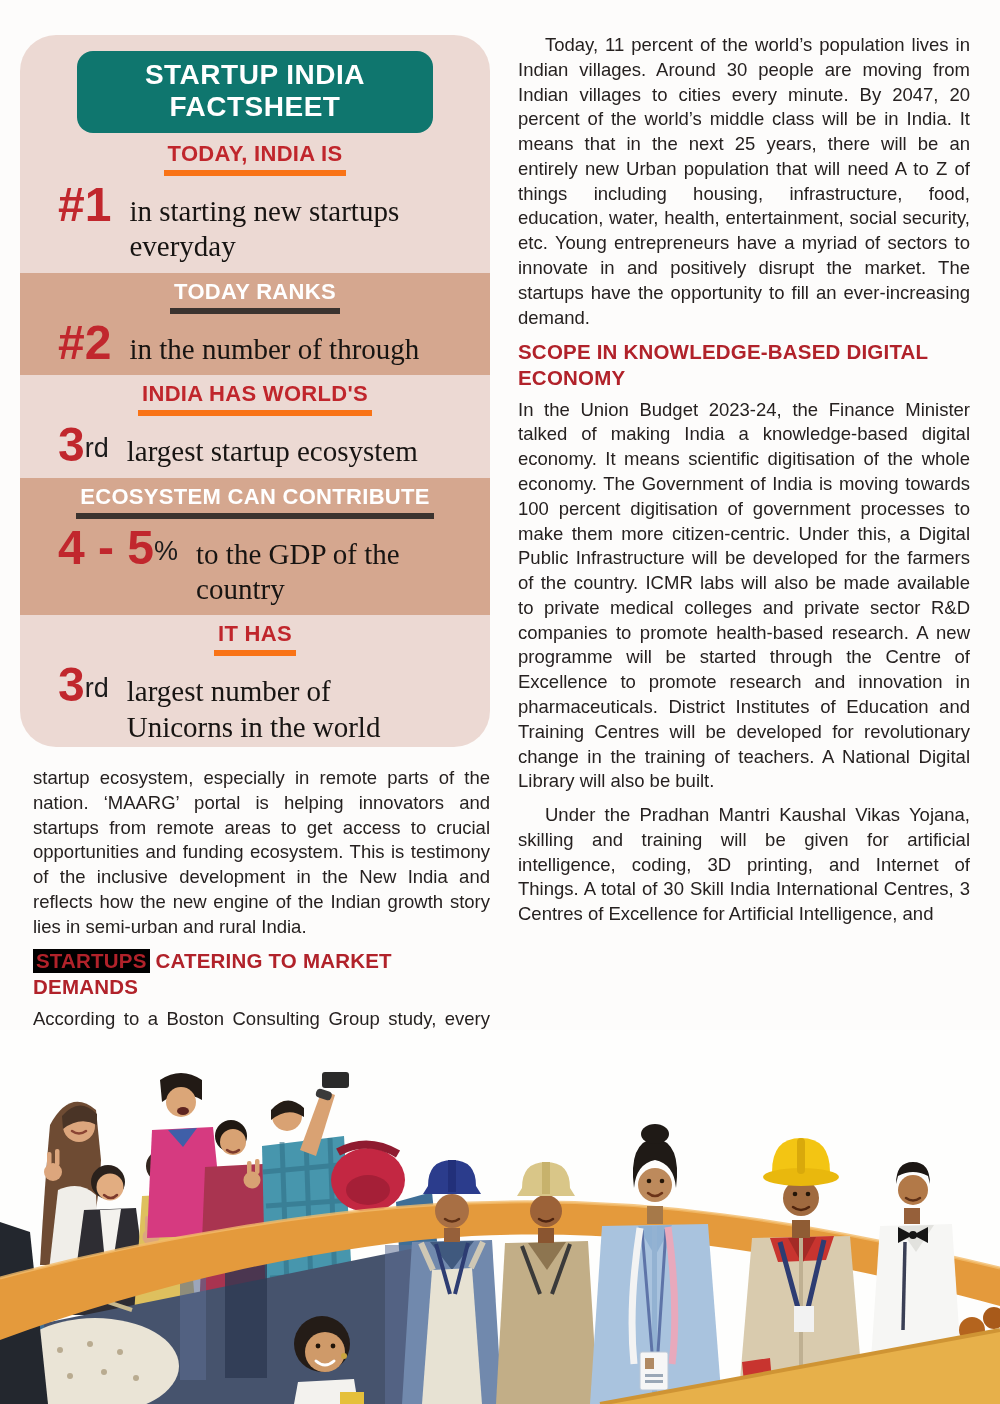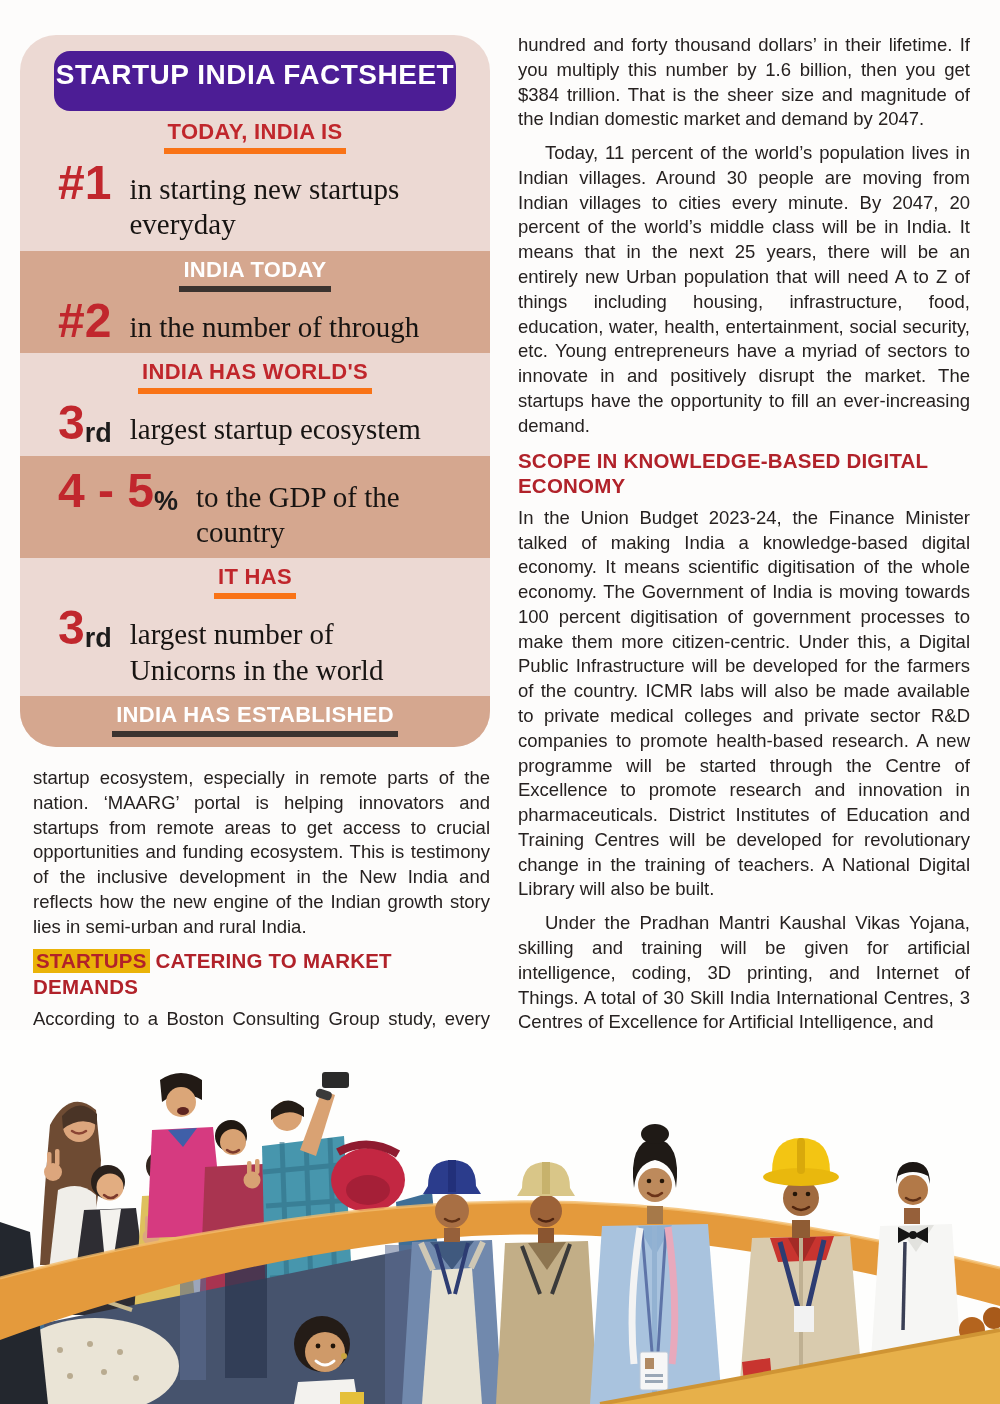--- a/index.html
+++ b/index.html
@@ -8,59 +8,59 @@
     position:relative; width:1000px; height:1404px; margin:0 auto;
     background:#fdfcfb; overflow:hidden;
     font-family:"Liberation Sans", sans-serif; color:#25211f;
   }
   
   .factsheet {
     position:absolute; left:20px; top:35px; width:470px; height:712px;
     background:#ecd9d3; border-radius:36px; overflow:hidden;
   }
   .fs-banner {
-    margin:16px auto 2px; width:402px; background:#4c1d95; border-radius:16px;
+    margin:16px auto 2px; width:356px; background:#0f766e; border-radius:16px;
     color:#ffffff; text-align:center; font-weight:bold; font-size:28px;
-    letter-spacing:0.5px; padding:8px 0 20px;
+    letter-spacing:0.5px; padding:8px 0 10px;
   }
   .fs-section { text-align:center; padding:6px 0 8px; }
   .fs-section.tan { background:#d5a78f; }
   .fs-label {
     display:inline-block; font-weight:bold; font-size:22px; color:#c0262c;
     border-bottom:6px solid #f97316; padding:0 4px 3px; letter-spacing:0.3px;
   }
   .fs-section.tan .fs-label { color:#ffffff; border-bottom-color:#3b332f; }
   .fs-row {
     display:flex; align-items:flex-start; text-align:left;
     padding:6px 16px 0 38px;
   }
   .fs-num {
     color:#c1272d; font-weight:bold; font-size:48px; line-height:0.95;
     flex:none; display:flex; align-items:flex-start; white-space:pre;
   }
-  .fs-suffix { color:#1c1c1c; font-weight:bold; font-size:27px; line-height:1.05; margin-top:19px; }
+  .fs-suffix { color:#1c1c1c; font-weight:normal; font-size:27px; line-height:1.05; margin-top:12px; }
   .fs-text {
     font-family:"Liberation Serif", serif; font-size:29px; color:#171412;
     line-height:1.22; margin-left:18px; padding-top:12px; max-width:340px;
   }
   .fs-text.narrow { max-width:290px; }
   .fs-text.mid    { max-width:322px; }
   
   .left-col  { position:absolute; left:33px;  top:766px; width:457px; }
   .right-col { position:absolute; left:518px; top:33px;  width:452px; }
   .body-par {
     font-size:18.5px; line-height:1.34; text-align:justify; color:#262120;
     margin-bottom:9px;
   }
   .body-par.indent { text-indent:27px; }
   .col-heading {
     font-weight:bold; font-size:20.5px; line-height:1.25; color:#b1222a;
     margin:4px 0 7px; letter-spacing:0.2px;
   }
-  .hl { background:#eab308; color:#b1222a; padding:0 3px 1px; }
+  .hl { background:#000000; color:#b1222a; padding:0 3px 1px; }
   
   .photo-wrap { position:absolute; left:0; top:1030px; width:1000px; height:374px; }
   .photo-wrap svg { display:block; }
 </style>
 </head>
 <body>
 
 <div class="page">
 
   <div class="factsheet">
@@ -68,36 +68,37 @@
 
     <div class="fs-section">
       <span class="fs-label">TODAY, INDIA IS</span>
       <div class="fs-row">
         <span class="fs-num"><span>#1</span><span class="fs-suffix"></span></span>
         <span class="fs-text">in starting new startups everyday</span>
       </div>
     </div>
 
     <div class="fs-section tan">
-      <span class="fs-label">INDIA TODAY</span>
+      <span class="fs-label">TODAY RANKS</span>
       <div class="fs-row">
         <span class="fs-num"><span>#2</span><span class="fs-suffix"></span></span>
         <span class="fs-text">in the number of through</span>
       </div>
     </div>
 
     <div class="fs-section">
       <span class="fs-label">INDIA HAS WORLD'S</span>
       <div class="fs-row">
         <span class="fs-num"><span>3</span><span class="fs-suffix">rd</span></span>
         <span class="fs-text">largest startup ecosystem</span>
       </div>
     </div>
 
     <div class="fs-section tan">
+      <span class="fs-label">ECOSYSTEM CAN CONTRIBUTE</span>
       <div class="fs-row">
         <span class="fs-num"><span>4 - 5</span><span class="fs-suffix">%</span></span>
         <span class="fs-text">to the GDP of the country</span>
       </div>
     </div>
 
     <div class="fs-section">
       <span class="fs-label">IT HAS</span>
       <div class="fs-row">
         <span class="fs-num"><span>3</span><span class="fs-suffix">rd</span></span>
@@ -114,21 +115,20 @@
     </div>
   </div>
 
   <div class="left-col">
     <p class="body-par">startup ecosystem, especially in remote parts of the nation. ‘MAARG’ portal is helping innovators and startups from remote areas to get access to crucial opportunities and funding ecosystem. This is testimony of the inclusive development in the New India and reflects how the new engine of the Indian growth story lies in semi-urban and rural India.</p>
     <h3 class="col-heading"><span class="hl">STARTUPS</span><span> CATERING TO MARKET DEMANDS</span></h3>
     <p class="body-par">According to a Boston Consulting Group study, every Indian born after 2000 will spend around ‘two</p>
   </div>
 
   <div class="right-col">
-    <p class="body-par">hundred and forty thousand dollars’ in their lifetime. If you multiply this number by 1.6 billion, then you get $384 trillion. That is the sheer size and magnitude of the Indian domestic market and demand by 2047.</p>
     <p class="body-par indent">Today, 11 percent of the world’s population lives in Indian villages. Around 30 people are moving from Indian villages to cities every minute. By 2047, 20 percent of the world’s middle class will be in India. It means that in the next 25 years, there will be an entirely new Urban population that will need A to Z of things including housing, infrastructure, food, education, water, health, entertainment, social security, etc. Young entrepreneurs have a myriad of sectors to innovate in and positively disrupt the market. The startups have the opportunity to fill an ever-increasing demand.</p>
     <h3 class="col-heading">SCOPE IN KNOWLEDGE-BASED DIGITAL ECONOMY</h3>
     <p class="body-par">In the Union Budget 2023-24, the Finance Minister talked of making India a knowledge-based digital economy. It means scientific digitisation of the whole economy. The Government of India is moving towards 100 percent digitisation of government processes to make them more citizen-centric. Under this, a Digital Public Infrastructure will be developed for the farmers of the country. ICMR labs will also be made available to private medical colleges and private sector R&amp;D companies to promote health-based research. A new programme will be started through the Centre of Excellence to promote research and innovation in pharmaceuticals. District Institutes of Education and Training Centres will be developed for revolutionary change in the training of teachers. A National Digital Library will also be built.</p>
     <p class="body-par indent">Under the Pradhan Mantri Kaushal Vikas Yojana, skilling and training will be given for artificial intelligence, coding, 3D printing, and Internet of Things. A total of 30 Skill India International Centres, 3 Centres of Excellence for Artificial Intelligence, and</p>
   </div>
 
   <div class="photo-wrap">
     <svg width="1000" height="374" viewBox="0 0 1000 374" role="img" aria-label="Smiling college students taking a selfie beside young skilled workers: men in blue, khaki and yellow hard hats, a woman tailor with a measuring tape, and a waiter with a bow tie, joined by an orange swoosh">
       <rect x="0" y="0" width="1000" height="374" fill="#fefefd"></rect>
 

